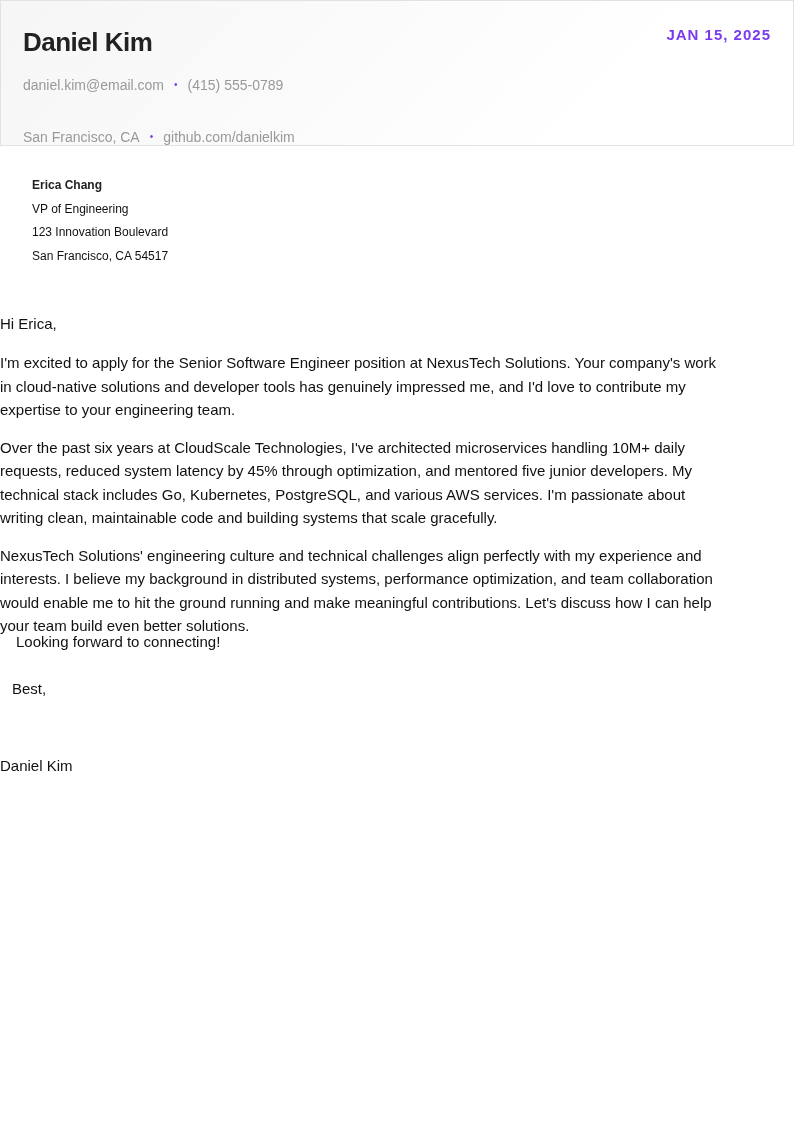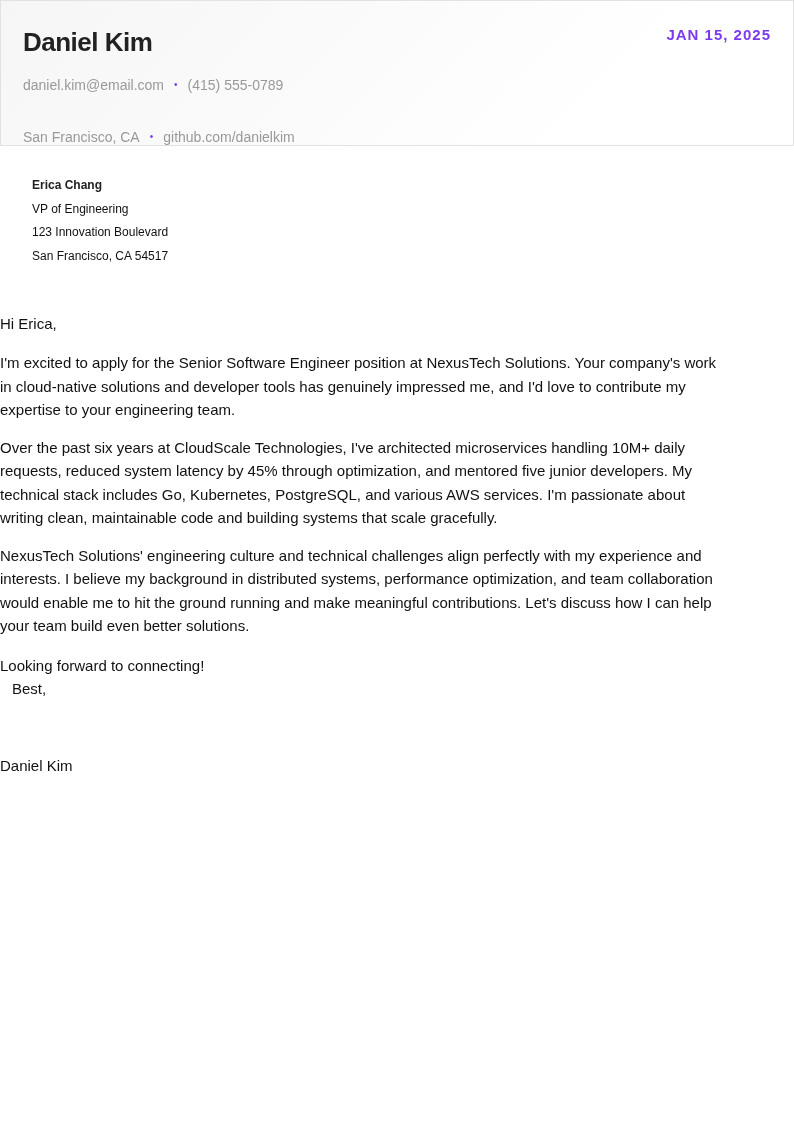--- a/index.html
+++ b/index.html
@@ -83,25 +83,24 @@
       top: 351px;
       width: 718px;
       font-size: 15px;
       line-height: 23.5px;
     }
     .body-text p {
       margin: 0 0 14px 0;
     }
     .closing {
       position: absolute;
-      left: 0;
+      left: 16px;
       top: 632px;
       font-size: 15px;
       line-height: 20px;
-      margin-top: 24px;
     }
     .signoff {
       position: absolute;
       left: 12px;
       top: 679px;
       font-size: 15px;
       line-height: 20px;
     }
     .signature {
       position: absolute;

